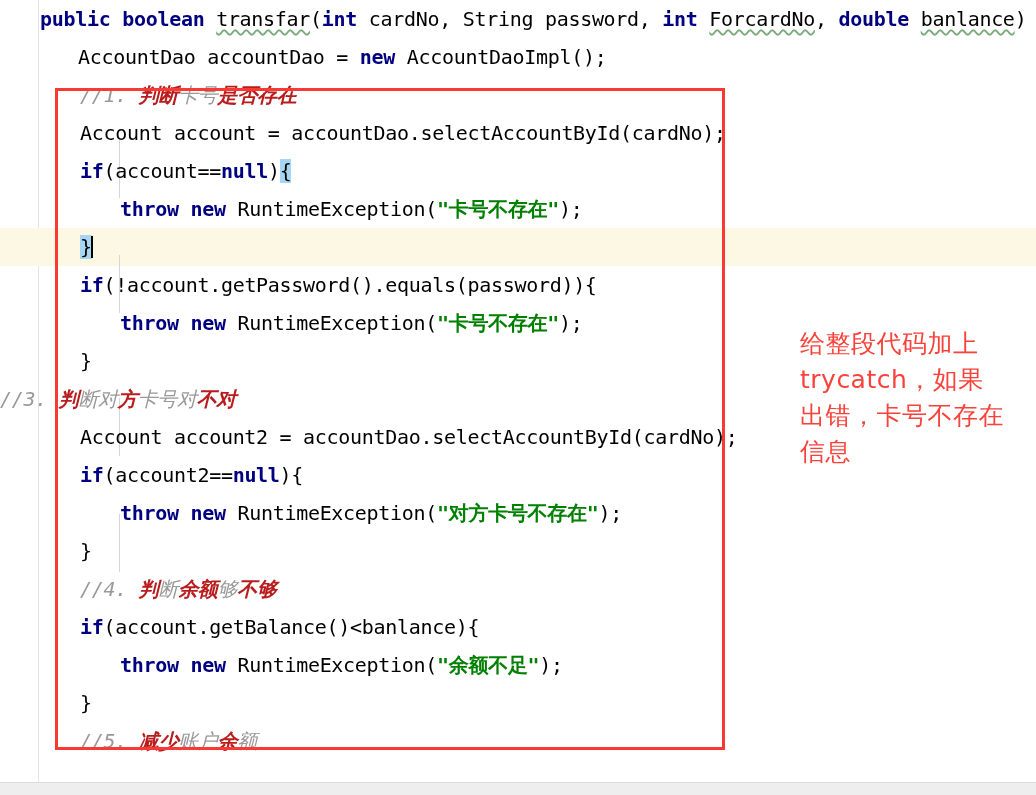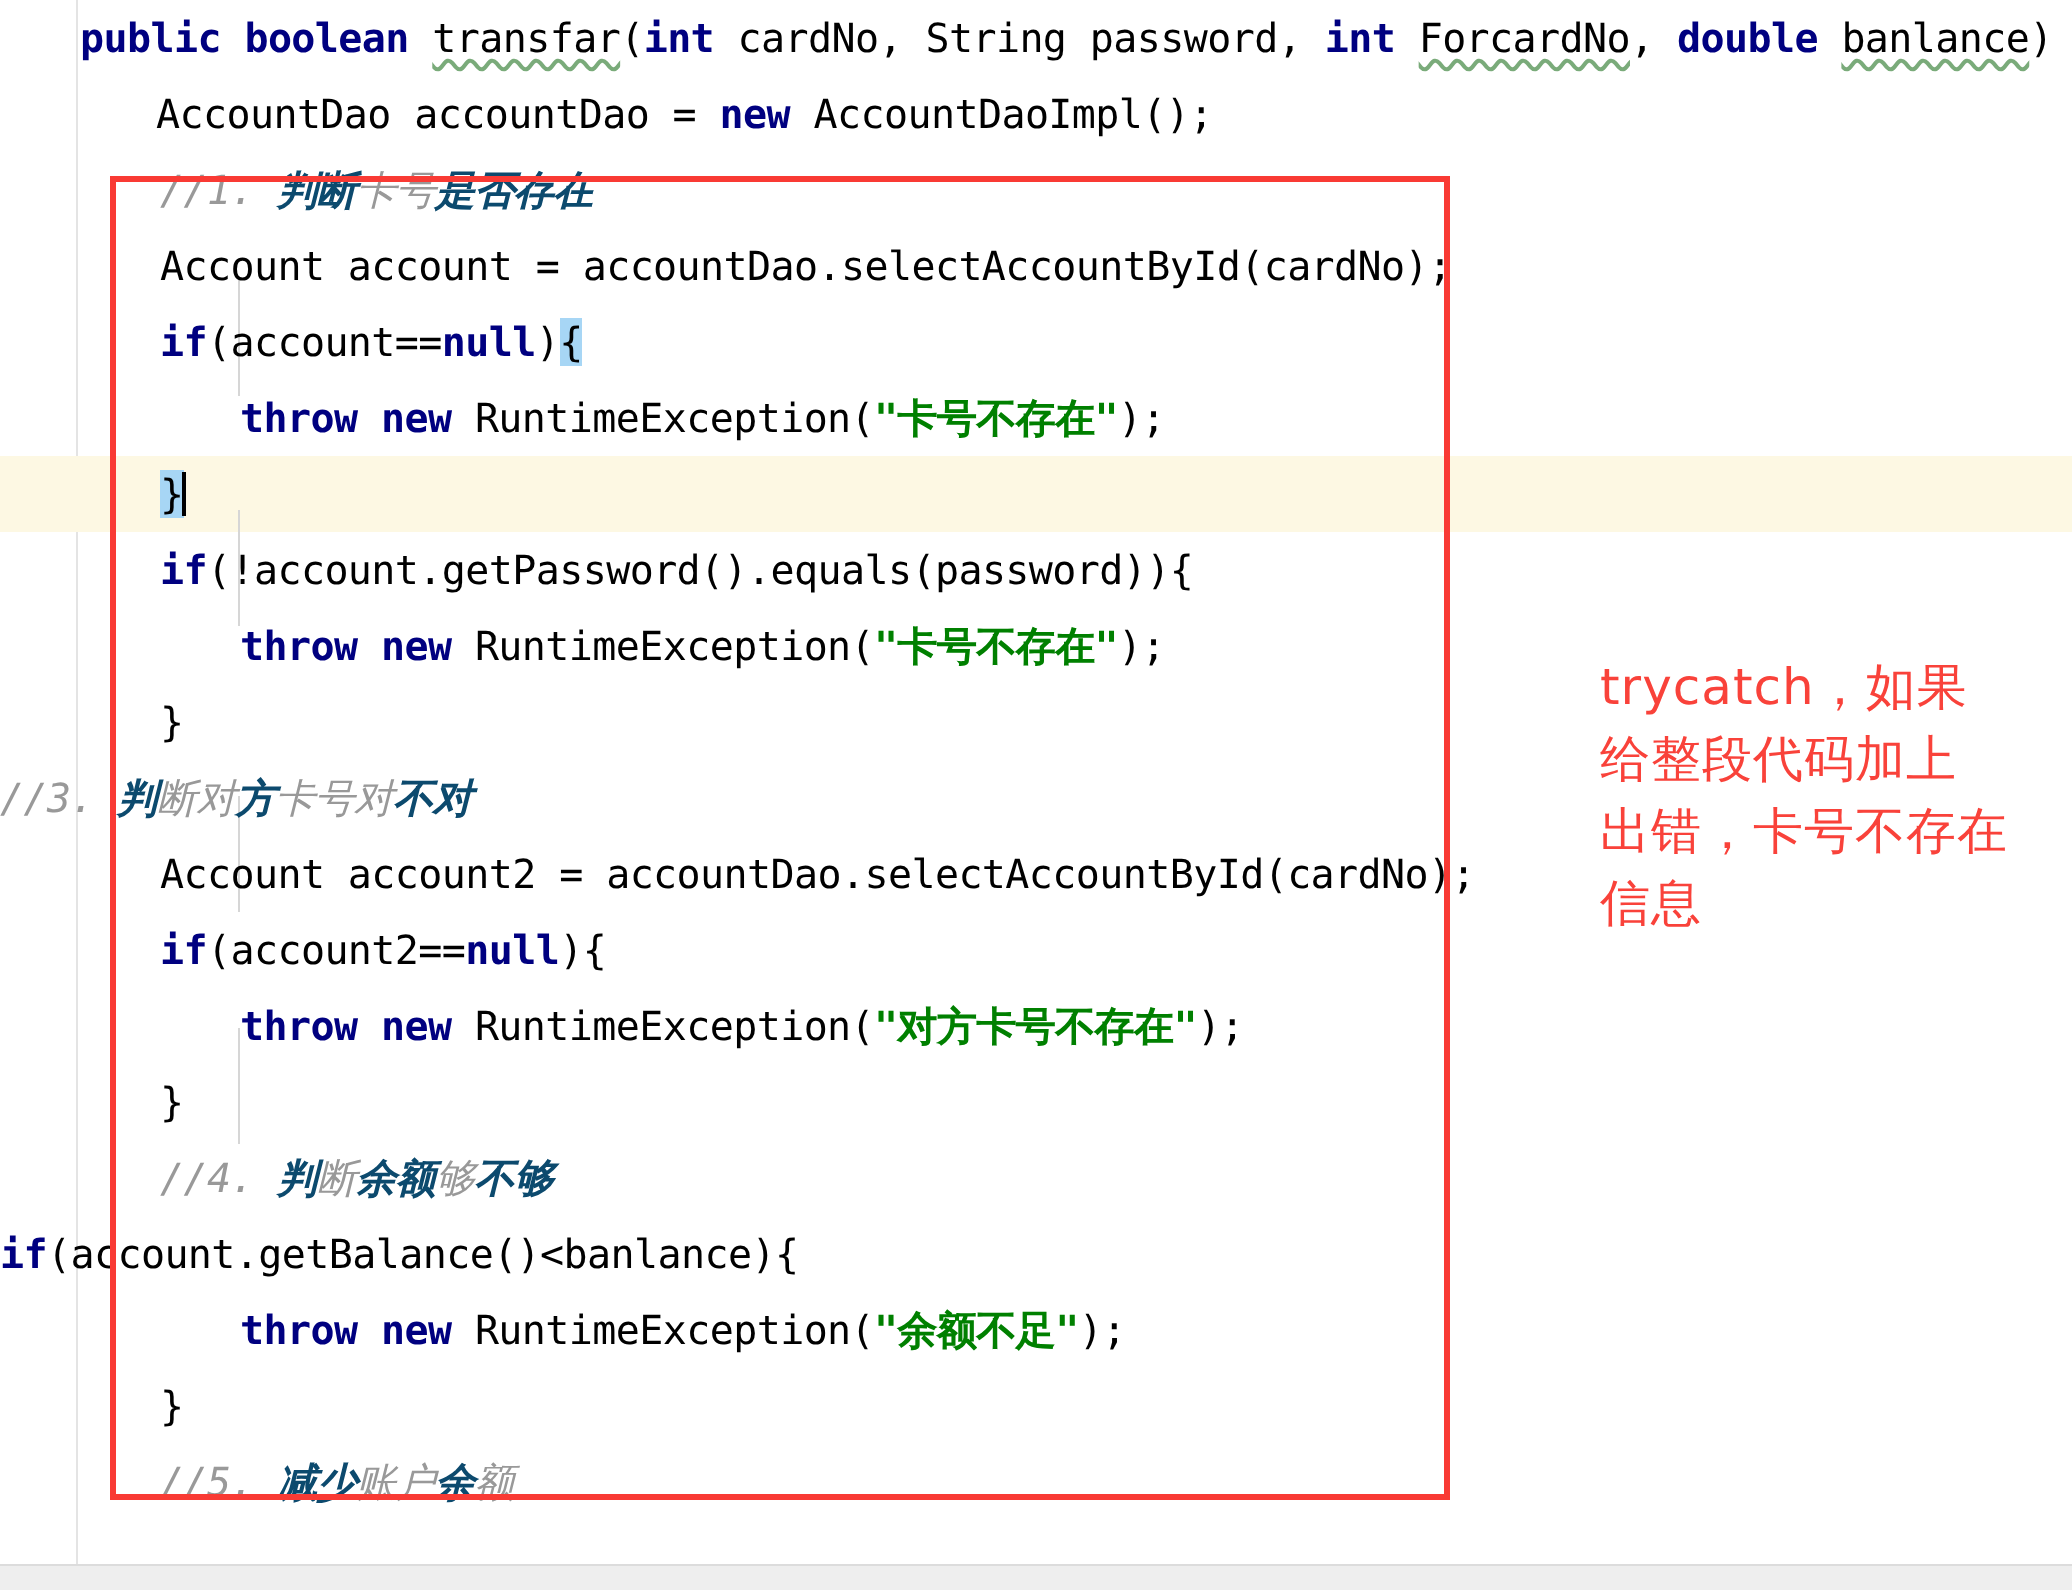--- a/index.html
+++ b/index.html
@@ -70,21 +70,21 @@
     left: 0; top: 0;
     width: 1036px; height: 38px;
     background: #fdf8e3;
     z-index: 0;
   }
 
   
   .kw      { color: #000080; font-weight: bold; }
   .str     { color: #008000; font-weight: bold; }
   .cmt     { color: #999999; font-style: italic; }
-  .cmt-b   { color: #0c4a6e; font-style: italic; font-weight: bold; }
+  .cmt-b   { color: #b91c1c; font-style: italic; font-weight: bold; }
   .plain   { color: #000000; }
   .brace-hl{ background: #a7d6f5; }
 
   
   .squig {
     text-decoration: underline wavy #7aab7a;
     text-decoration-skip-ink: none;
     text-underline-offset: 3px;
   }
 
@@ -148,35 +148,35 @@
         <div class="line current"><span class="txt" style="padding-left: 80px;"><span class="plain brace-hl">}</span><span class="caret"></span></span></div>
         <div class="line"><span class="txt" style="padding-left: 80px;"><span class="kw">if</span><span class="plain">(!account.getPassword().equals(password)){</span></span></div>
         <div class="line"><span class="txt" style="padding-left: 120px;"><span class="kw">throw</span><span class="plain"> </span><span class="kw">new</span><span class="plain"> RuntimeException(</span><span class="str">"卡号不存在"</span><span class="plain">);</span></span></div>
         <div class="line"><span class="txt" style="padding-left: 80px;"><span class="plain">}</span></span></div>
         <div class="line"><span class="txt" style=""><span class="cmt">//3. </span><span class="cmt-b">判</span><span class="cmt">断对</span><span class="cmt-b">方</span><span class="cmt">卡号对</span><span class="cmt-b">不对</span></span></div>
         <div class="line"><span class="txt" style="padding-left: 80px;"><span class="plain">Account account2 = accountDao.selectAccountById(cardNo);</span></span></div>
         <div class="line"><span class="txt" style="padding-left: 80px;"><span class="kw">if</span><span class="plain">(account2==</span><span class="kw">null</span><span class="plain">){</span></span></div>
         <div class="line"><span class="txt" style="padding-left: 120px;"><span class="kw">throw</span><span class="plain"> </span><span class="kw">new</span><span class="plain"> RuntimeException(</span><span class="str">"对方卡号不存在"</span><span class="plain">);</span></span></div>
         <div class="line"><span class="txt" style="padding-left: 80px;"><span class="plain">}</span></span></div>
         <div class="line"><span class="txt" style="padding-left: 80px;"><span class="cmt">//4. </span><span class="cmt-b">判</span><span class="cmt">断</span><span class="cmt-b">余额</span><span class="cmt">够</span><span class="cmt-b">不够</span></span></div>
-        <div class="line"><span class="txt" style=" text-align: center;"><span class="kw">if</span><span class="plain">(account.getBalance()&lt;banlance){</span></span></div>
+        <div class="line"><span class="txt" style="padding-left: 80px; text-align: center;"><span class="kw">if</span><span class="plain">(account.getBalance()&lt;banlance){</span></span></div>
         <div class="line"><span class="txt" style="padding-left: 120px;"><span class="kw">throw</span><span class="plain"> </span><span class="kw">new</span><span class="plain"> RuntimeException(</span><span class="str">"余额不足"</span><span class="plain">);</span></span></div>
         <div class="line"><span class="txt" style="padding-left: 80px;"><span class="plain">}</span></span></div>
         <div class="line"><span class="txt" style="padding-left: 80px;"><span class="cmt">//5. </span><span class="cmt-b">减少</span><span class="cmt">账户</span><span class="cmt-b">余</span><span class="cmt">额</span></span></div>
         <div class="indent-guide" style="left: 119px; top: 140px; height: 58px;"></div>
         <div class="indent-guide" style="left: 119px; top: 255px; height: 58px;"></div>
         <div class="indent-guide" style="left: 119px; top: 398px; height: 58px;"></div>
         <div class="indent-guide" style="left: 119px; top: 514px; height: 58px;"></div>
       </div>
 
     <div id="red-box" style="border-color: rgb(249, 58, 52);"></div>
 
     <div id="annotation" style="color: rgb(249, 66, 58);">
+        <div>给整段代码加上</div>
         <div>trycatch，如果</div>
-        <div>给整段代码加上</div>
         <div>出错，卡号不存在</div>
         <div>信息</div>
       </div>
 
   </div>
 
   <div id="bottom-band"></div>
 
 </div>
 

